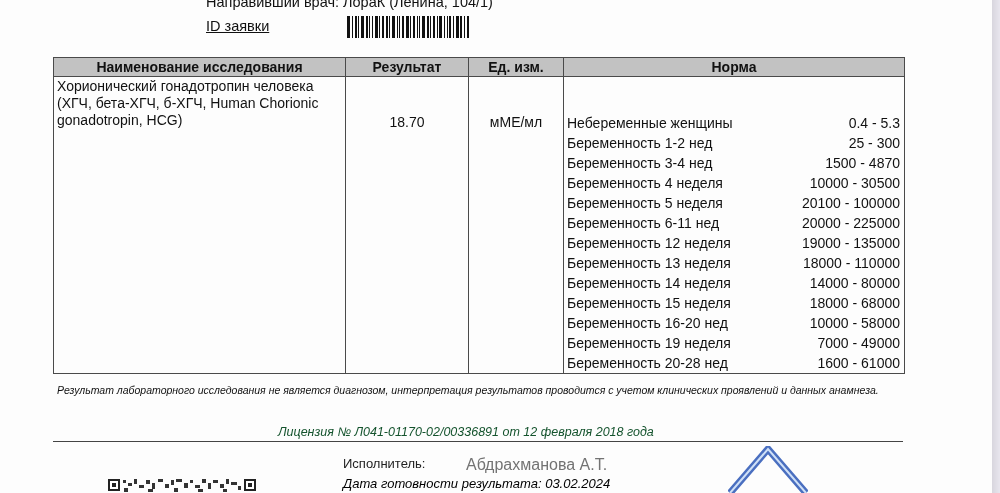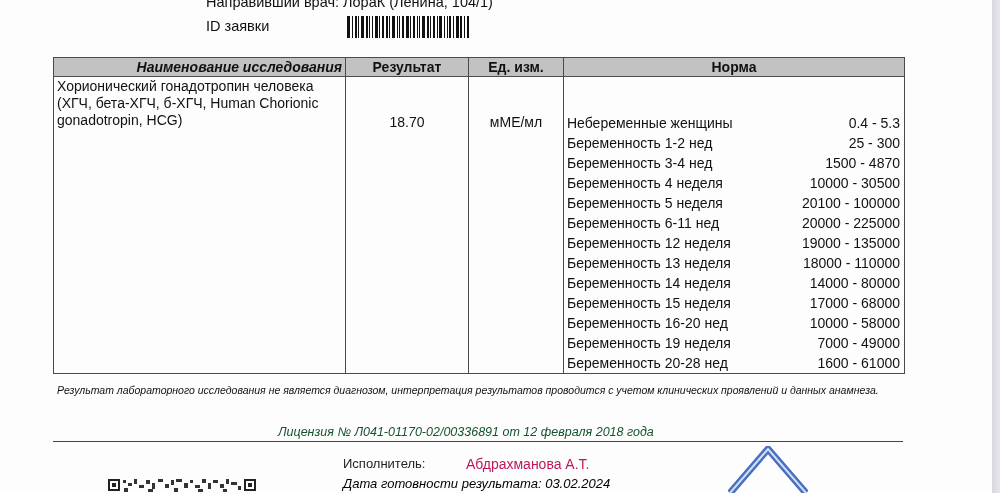--- a/index.html
+++ b/index.html
@@ -5,48 +5,48 @@
   html, body { margin:0; padding:0; }
   body {
     width:1000px; height:493px; overflow:hidden; position:relative;
     background:#fdfdfd;
     font-family:"Liberation Sans", sans-serif; color:#111;
   }
   .edge-strip { position:absolute; left:992px; top:0; width:8px; height:493px;
     background:linear-gradient(to right,#d8d6de,#e8e6ee); }
   .abs { position:absolute; white-space:nowrap; }
   .referrer { left:206px; top:-6px; font-size:14.5px; }
-  .id-label { left:206px; top:18px; font-size:14.5px; }
+  .id-label { left:206px; top:18px; font-size:14.5px;text-decoration:underline; }
   .barcode { left:347px; top:16px; width:156px; height:22px; display:flex; align-items:stretch; }
   .barcode span { background:#111; display:block; height:100%; }
   .barcode-digits { left:348px; top:37px; width:156px; font-family:"Liberation Mono", monospace;
     font-size:9px; font-weight:bold; letter-spacing:9.2px;margin-top:20px; }
   table.results {
     position:absolute; left:53px; top:57px; width:851px;
     border-collapse:collapse; font-size:14px; table-layout:fixed;
   }
   table.results th {
     background:#c2c2c2; font-weight:bold; height:18px; padding:0 3px;
     border:1.5px solid #4a4a4a; font-size:14px;
   }
-  table.results th.left { text-align:right;font-style:italic; }
+  table.results th.left { text-align:center; }
   table.results td {
     border-left:1.5px solid #4a4a4a; border-right:1.5px solid #4a4a4a;
     border-bottom:1.5px solid #4a4a4a;
     vertical-align:top; padding:0; height:290px;
   }
   .test-name { padding:1px 3px 0 3px; line-height:17px; white-space:normal; }
   .result-val, .unit-val { text-align:center; margin-top:37px; line-height:17px; }
   .norms { margin-top:36px; }
   .norm-row { display:flex; justify-content:space-between; height:20px; line-height:20px; padding:0 4px 0 3px; }
   .disclaimer { left:57px; top:383px; font-size:10.5px; font-style:italic; line-height:14px; white-space:normal; width:840px; }
   .license { left:278px; top:425px; font-size:12.5px; font-style:italic; color:#14532d;text-align:center; }
   .rule { position:absolute; left:53px; top:441px; width:850px; height:0; border-top:1.5px solid #444; }
   .performer-label { left:343px; top:456px; font-size:13px; color:#222; }
-  .performer-name { left:466px; top:456px; font-size:14px; color:#be185d; }
+  .performer-name { left:466px; top:456px; font-size:16px; color:#737373; }
   .ready-date { left:343px; top:476px; font-size:13px; font-style:italic; color:#000000; }
   .qr { left:108px; top:477px; width:148px; height:16px; }
   .logo { left:728px; top:446px; width:80px; height:47px; }
 </style>
 </head>
 <body>
 
 <div class="edge-strip"></div>
 
 <div class="abs referrer">Направивший врач: ЛораК (Ленина, 104/1)</div>
@@ -151,21 +151,21 @@
             <div class="norm-row">
               <span>Беременность 13 неделя</span>
               <span>18000 - 110000</span>
             </div>
             <div class="norm-row">
               <span>Беременность 14 неделя</span>
               <span>14000 - 80000</span>
             </div>
             <div class="norm-row">
               <span>Беременность 15 неделя</span>
-              <span>17000 - 68000</span>
+              <span>18000 - 68000</span>
             </div>
             <div class="norm-row">
               <span>Беременность 16-20 нед</span>
               <span>10000 - 58000</span>
             </div>
             <div class="norm-row">
               <span>Беременность 19 неделя</span>
               <span>7000 - 49000</span>
             </div>
             <div class="norm-row">

